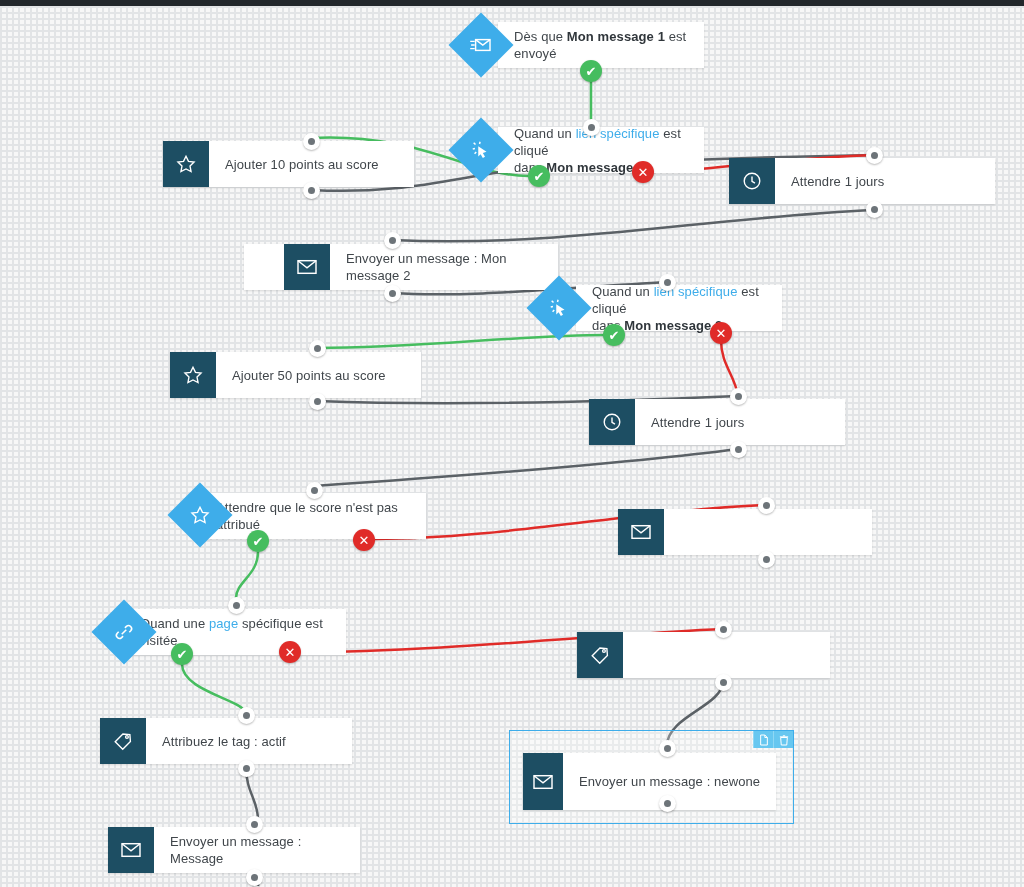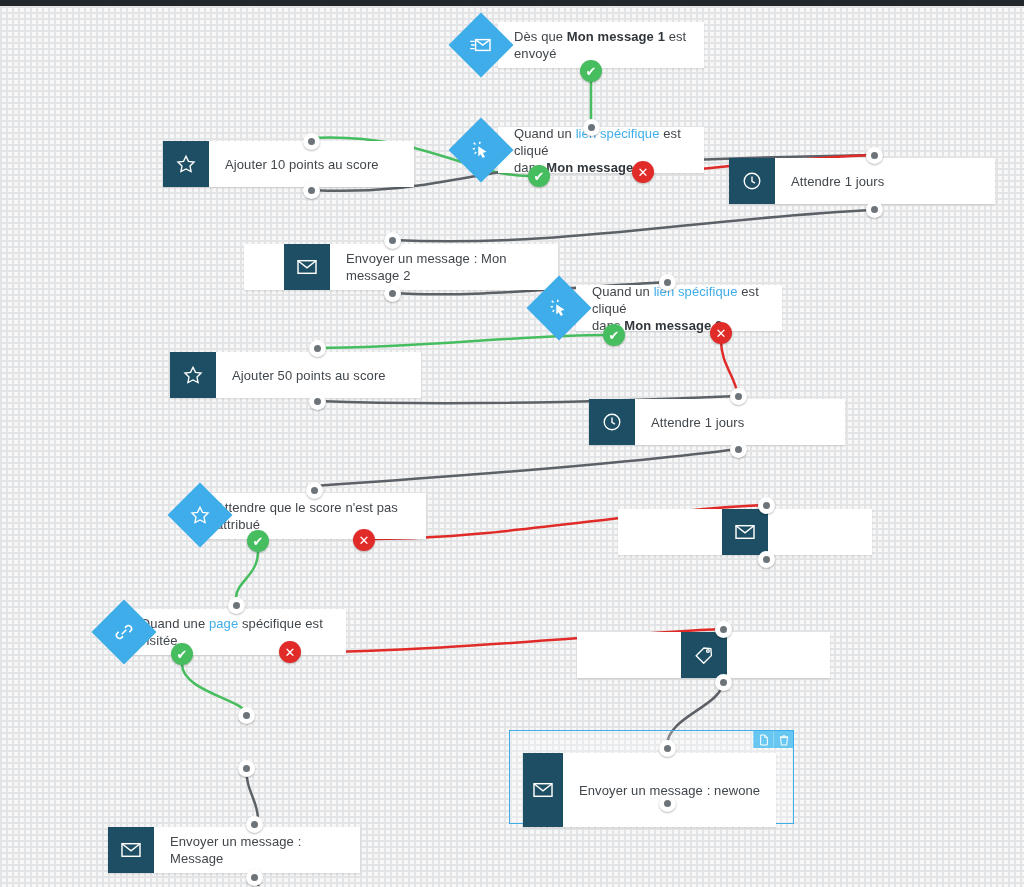--- a/index.html
+++ b/index.html
@@ -74,21 +74,20 @@
   }
 
   
   .node {
     position: absolute;
     z-index: 20;
     background: #ffffff;
     box-shadow: 0 1px 2px rgba(0,0,0,0.13);
     display: flex;
     align-items: stretch;
-    justify-content: center;
   }
   .node .body {
     display: flex;
     align-items: center;
     flex: 1;
   }
   .node .label {
     font-size: 13px;
     color: #40464b;
     line-height: 17px;
@@ -461,40 +460,51 @@
     <div class="icon-square">
       <svg width="22" height="22" viewBox="0 0 24 24" fill="none" stroke="#fff" stroke-width="1.5">
         <path d="M3.5 12.8l8.4-8.4 7.6.6.6 7.6-8.4 8.4z"></path>
         <circle cx="16.3" cy="7.7" r="1.5"></circle>
       </svg>
     </div>
   </div>
   <div class="port" style="left:715px; top:621px;"></div>
   <div class="port" style="left:715px; top:674px;"></div>
 
+  <div class="node" style="left:100px; top:718px; width:252px; height:46px;">
+    <div class="icon-square">
+      <svg width="22" height="22" viewBox="0 0 24 24" fill="none" stroke="#fff" stroke-width="1.5">
+        <path d="M3.5 12.8l8.4-8.4 7.6.6.6 7.6-8.4 8.4z"></path>
+        <circle cx="16.3" cy="7.7" r="1.5"></circle>
+      </svg>
+    </div>
+    <div class="body">
+      <div class="label">Attribuez le tag : actif</div>
+    </div>
+  </div>
   <div class="port" style="left:238px; top:707px;"></div>
   <div class="port" style="left:238px; top:760px;"></div>
 
   <div class="selection" style="left:509px; top:730px; width:283px; height:92px;">
     <div class="sel-toolbar">
       <div class="sel-btn">
         <svg width="10" height="12" viewBox="0 0 12 14" fill="none" stroke="#fff" stroke-width="1.2">
           <path d="M2 1h5l3 3v9H2z"></path>
             <path d="M7 1v3h3"></path>
         </svg>
       </div>
       <div class="sel-btn">
         <svg width="10" height="12" viewBox="0 0 12 14" fill="none" stroke="#fff" stroke-width="1.2">
           <path d="M2 4h8l-.7 9H2.7z"></path>
             <path d="M1 3.2h10M4.6 2h2.8"></path>
         </svg>
       </div>
     </div>
   </div>
-  <div class="node" style="left:523px; top:753px; width:253px; height:74px;">
+  <div class="node" style="left:523px; top:753px; width:253px; height:57px;">
     <div class="icon-square" style="flex:0 0 40px; width:40px;">
       <svg width="22" height="18" viewBox="0 0 24 20" fill="none" stroke="#fff" stroke-width="1.6">
         <rect x="2" y="3" width="20" height="14"></rect>
         <path d="M2 3l10 8 10-8"></path>
       </svg>
     </div>
     <div class="body">
       <div class="label">Envoyer un message : newone</div>
     </div>
   </div>

